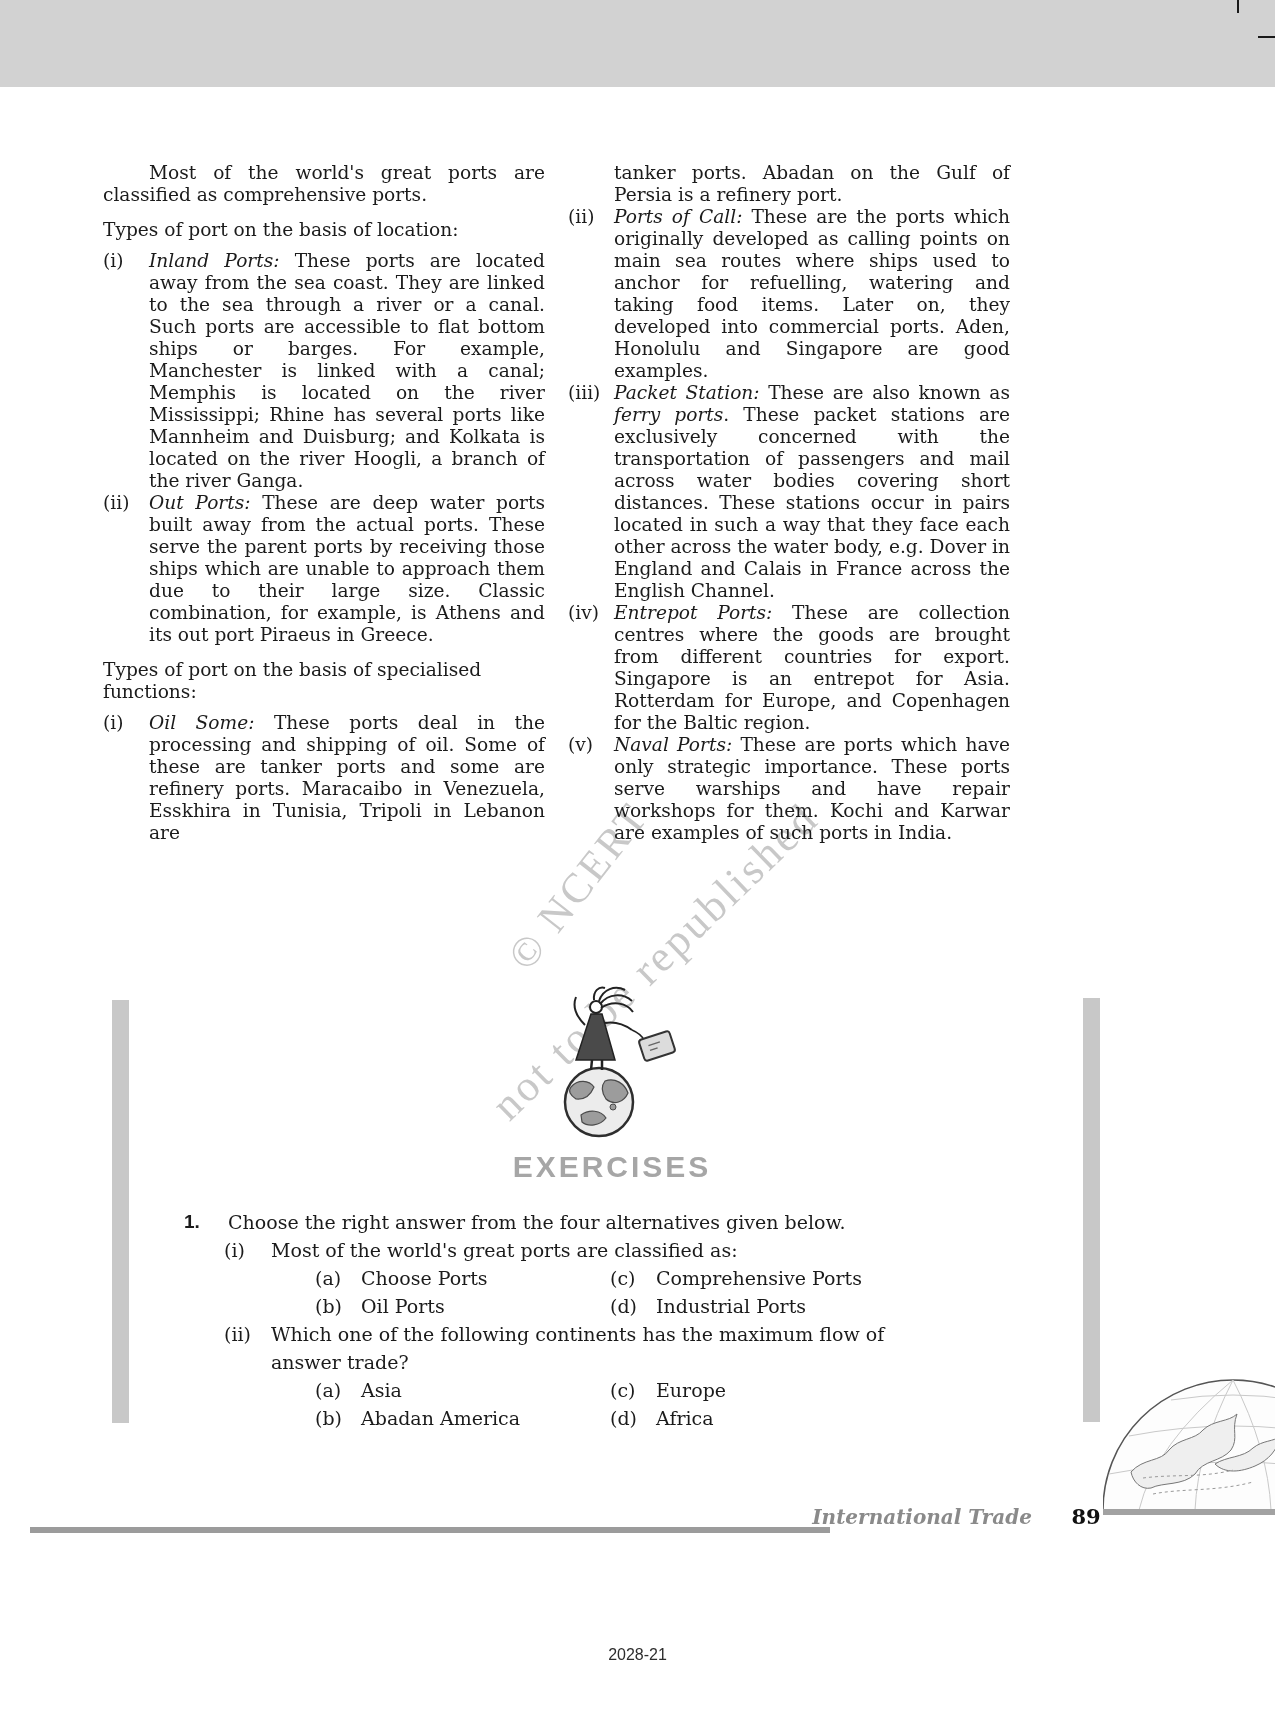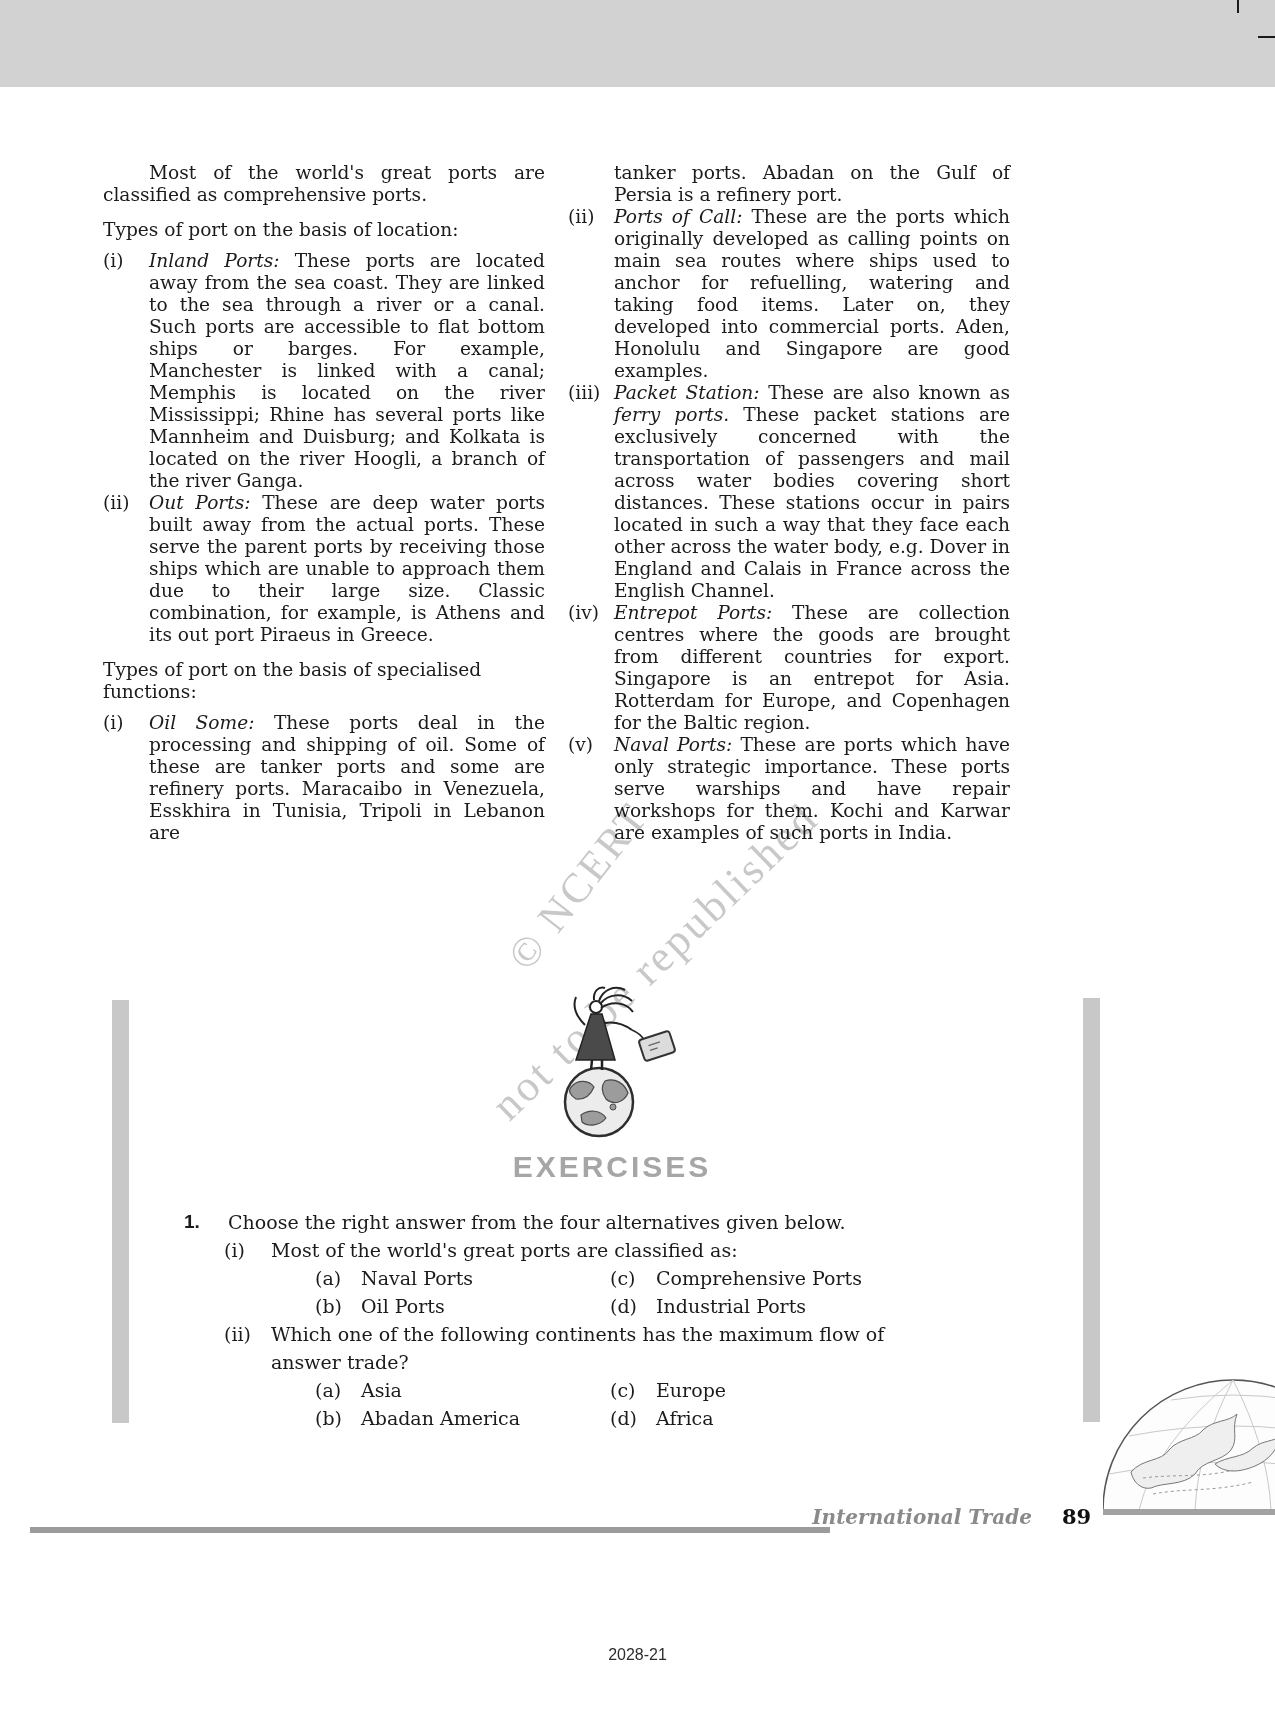--- a/index.html
+++ b/index.html
@@ -56,21 +56,21 @@
   .o-marker{flex:0 0 46px;}
 
   
   #footer-rule{position:absolute;left:30px;top:1527px;width:800px;height:6px;background:#9b9b9b;}
   #footer-chapter{
     position:absolute;left:730px;top:1505px;width:302px;text-align:right;
     font-family:"DejaVu Serif",serif;font-style:italic;font-weight:700;
     font-size:20px;color:#8a8a8a;
   }
   #footer-page{
-    position:absolute;left:1062px;top:1504px;width:48px;text-align:left;
+    position:absolute;left:1062px;top:1504px;width:48px;text-align:center;
     font-family:"DejaVu Serif",serif;font-weight:700;font-size:21px;color:#111;
   }
   #hemisphere{position:absolute;left:1103px;top:1378px;}
   #yearmark{
     position:absolute;left:0;top:1646px;width:1275px;text-align:center;
     font-family:"Liberation Sans",sans-serif;font-size:16px;color:#2d2d2d;
   }
 </style>
 </head>
 <body>
@@ -162,21 +162,21 @@
   </div>
   <div id="subqs">
       <div class="subq">
     <div class="subq-line">
       <span class="sq-marker">(i)</span>
       <span class="sq-text">Most of the world's great ports are classified as:</span>
     </div>
     <div class="options">
           <div class="opt">
     <span class="o-marker">(a)</span>
-    <span class="o-text">Naval Ports</span>
+    <span class="o-text">Choose Ports</span>
   </div>
           <div class="opt">
     <span class="o-marker">(b)</span>
     <span class="o-text">Oil Ports</span>
   </div>
           <div class="opt">
     <span class="o-marker">(c)</span>
     <span class="o-text">Comprehensive Ports</span>
   </div>
           <div class="opt">

